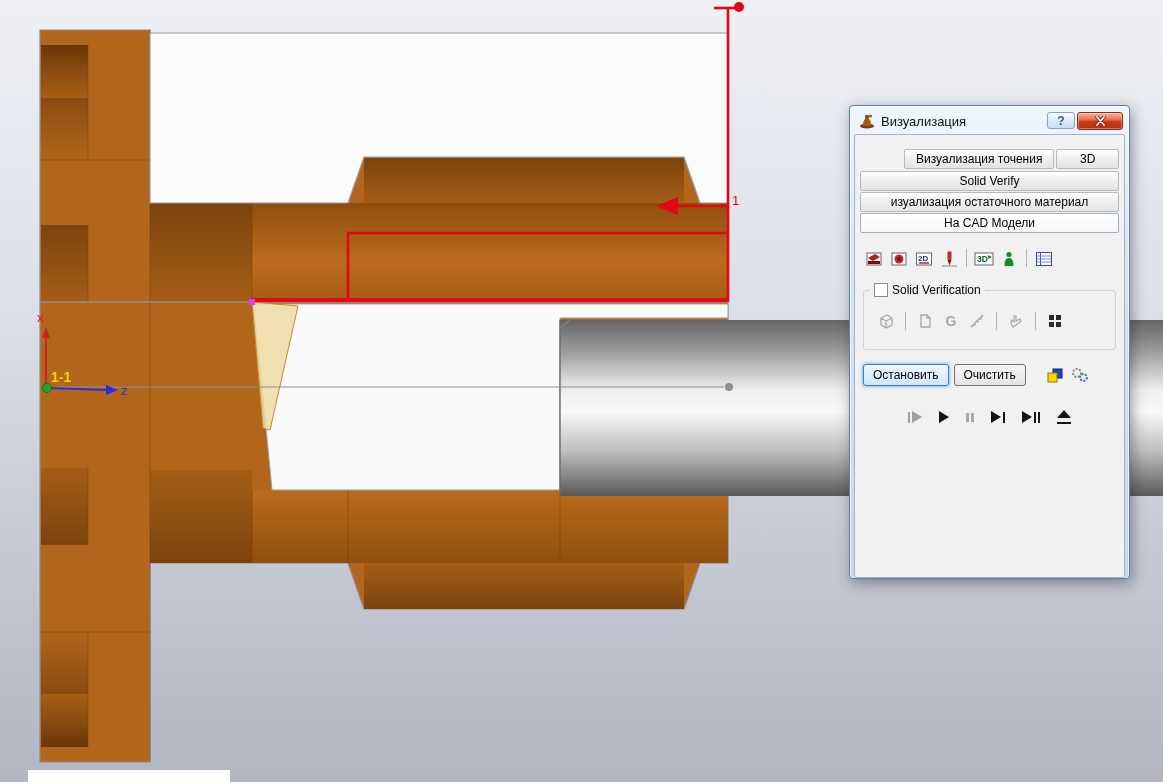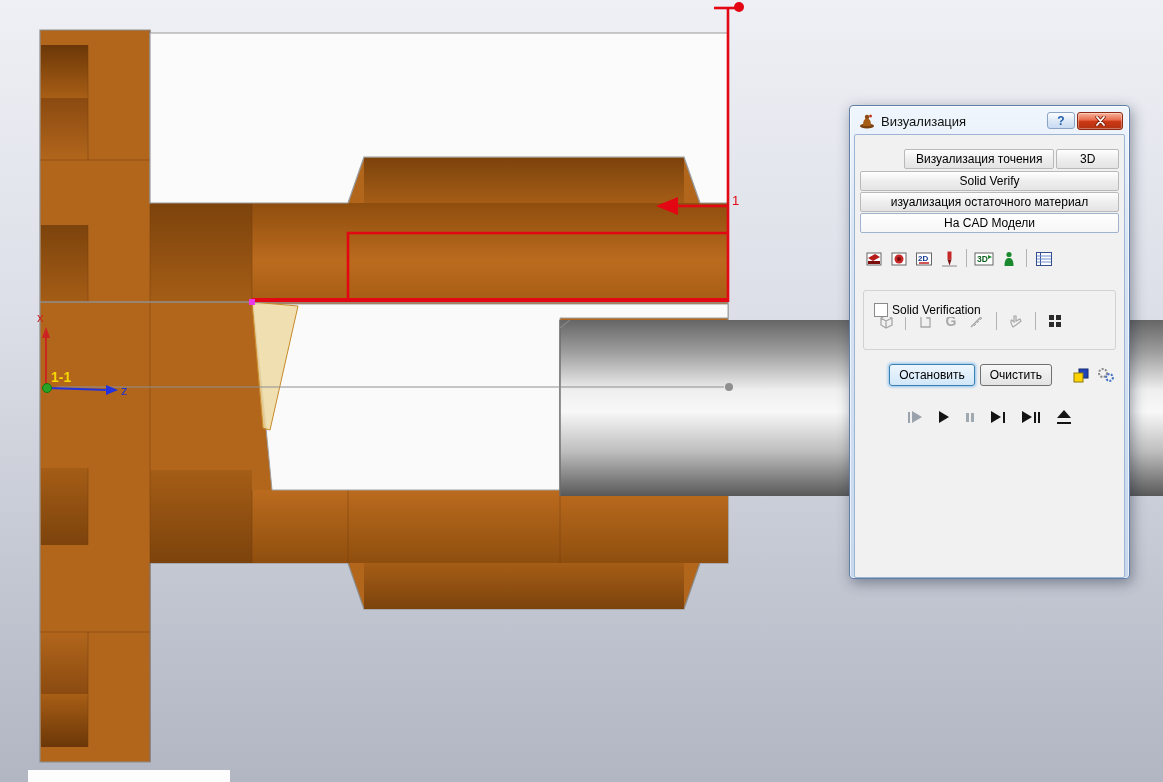--- a/index.html
+++ b/index.html
@@ -42,29 +42,29 @@
   button.tab.active{background:linear-gradient(180deg,#ffffff,#f6f6f6);border-color:#9fb4cc;}
 
   
   .icon-toolbar{display:flex;align-items:center;gap:3px;padding:12px 8px 0 8px;height:24px;}
   .tool-icon{width:22px;height:22px;display:flex;align-items:flex-end;justify-content:center;}
   .vsep{width:1px;height:18px;background:#b4b4b4;margin:0 3px;}
 
   
   .group{position:relative;border:1px solid #d2d2d2;border-radius:3px;margin:0 8px;}
   .group-head{position:absolute;top:-8px;left:6px;background:#f1f1f1;padding:0 4px;
-    display:flex;align-items:center;gap:4px;font-size:12px;color:#000;margin-top:20px;}
+    display:flex;align-items:center;gap:4px;font-size:12px;color:#000;}
   .checkbox{width:12px;height:12px;background:#fff;border:1px solid #8a8a8a;display:inline-block;}
   .sv-group{margin-top:20px;height:58px;}
   .sv-icons{display:flex;align-items:center;gap:6px;padding:20px 10px 0 12px;}
   .sv-icon{width:20px;height:20px;display:flex;align-items:center;justify-content:center;}
   .g-letter{font-size:14px;font-weight:bold;color:#a8a8a8;}
 
   
-  .controls-row{display:flex;align-items:center;gap:5px;padding:14px 8px 0 8px;justify-content:flex-end;}
+  .controls-row{display:flex;align-items:center;gap:5px;padding:14px 8px 0 8px;}
   button.btn{appearance:none;font-family:inherit;font-size:12px;color:#000;height:22px;
     padding:0 9px;border:1px solid #707070;border-radius:3px;
     background:linear-gradient(180deg,#f7f7f7,#e3e3e3);cursor:default;}
   button.btn.focused{border:1px solid #3c7fb1;
     background:linear-gradient(180deg,#eef6fd,#d1e7f8);
     box-shadow:0 0 3px 1px #8cc1ef;}
   .mini-icon{width:20px;height:20px;display:flex;align-items:center;justify-content:center;}
   .mini-icon.first{margin-left:14px;}
 
   

